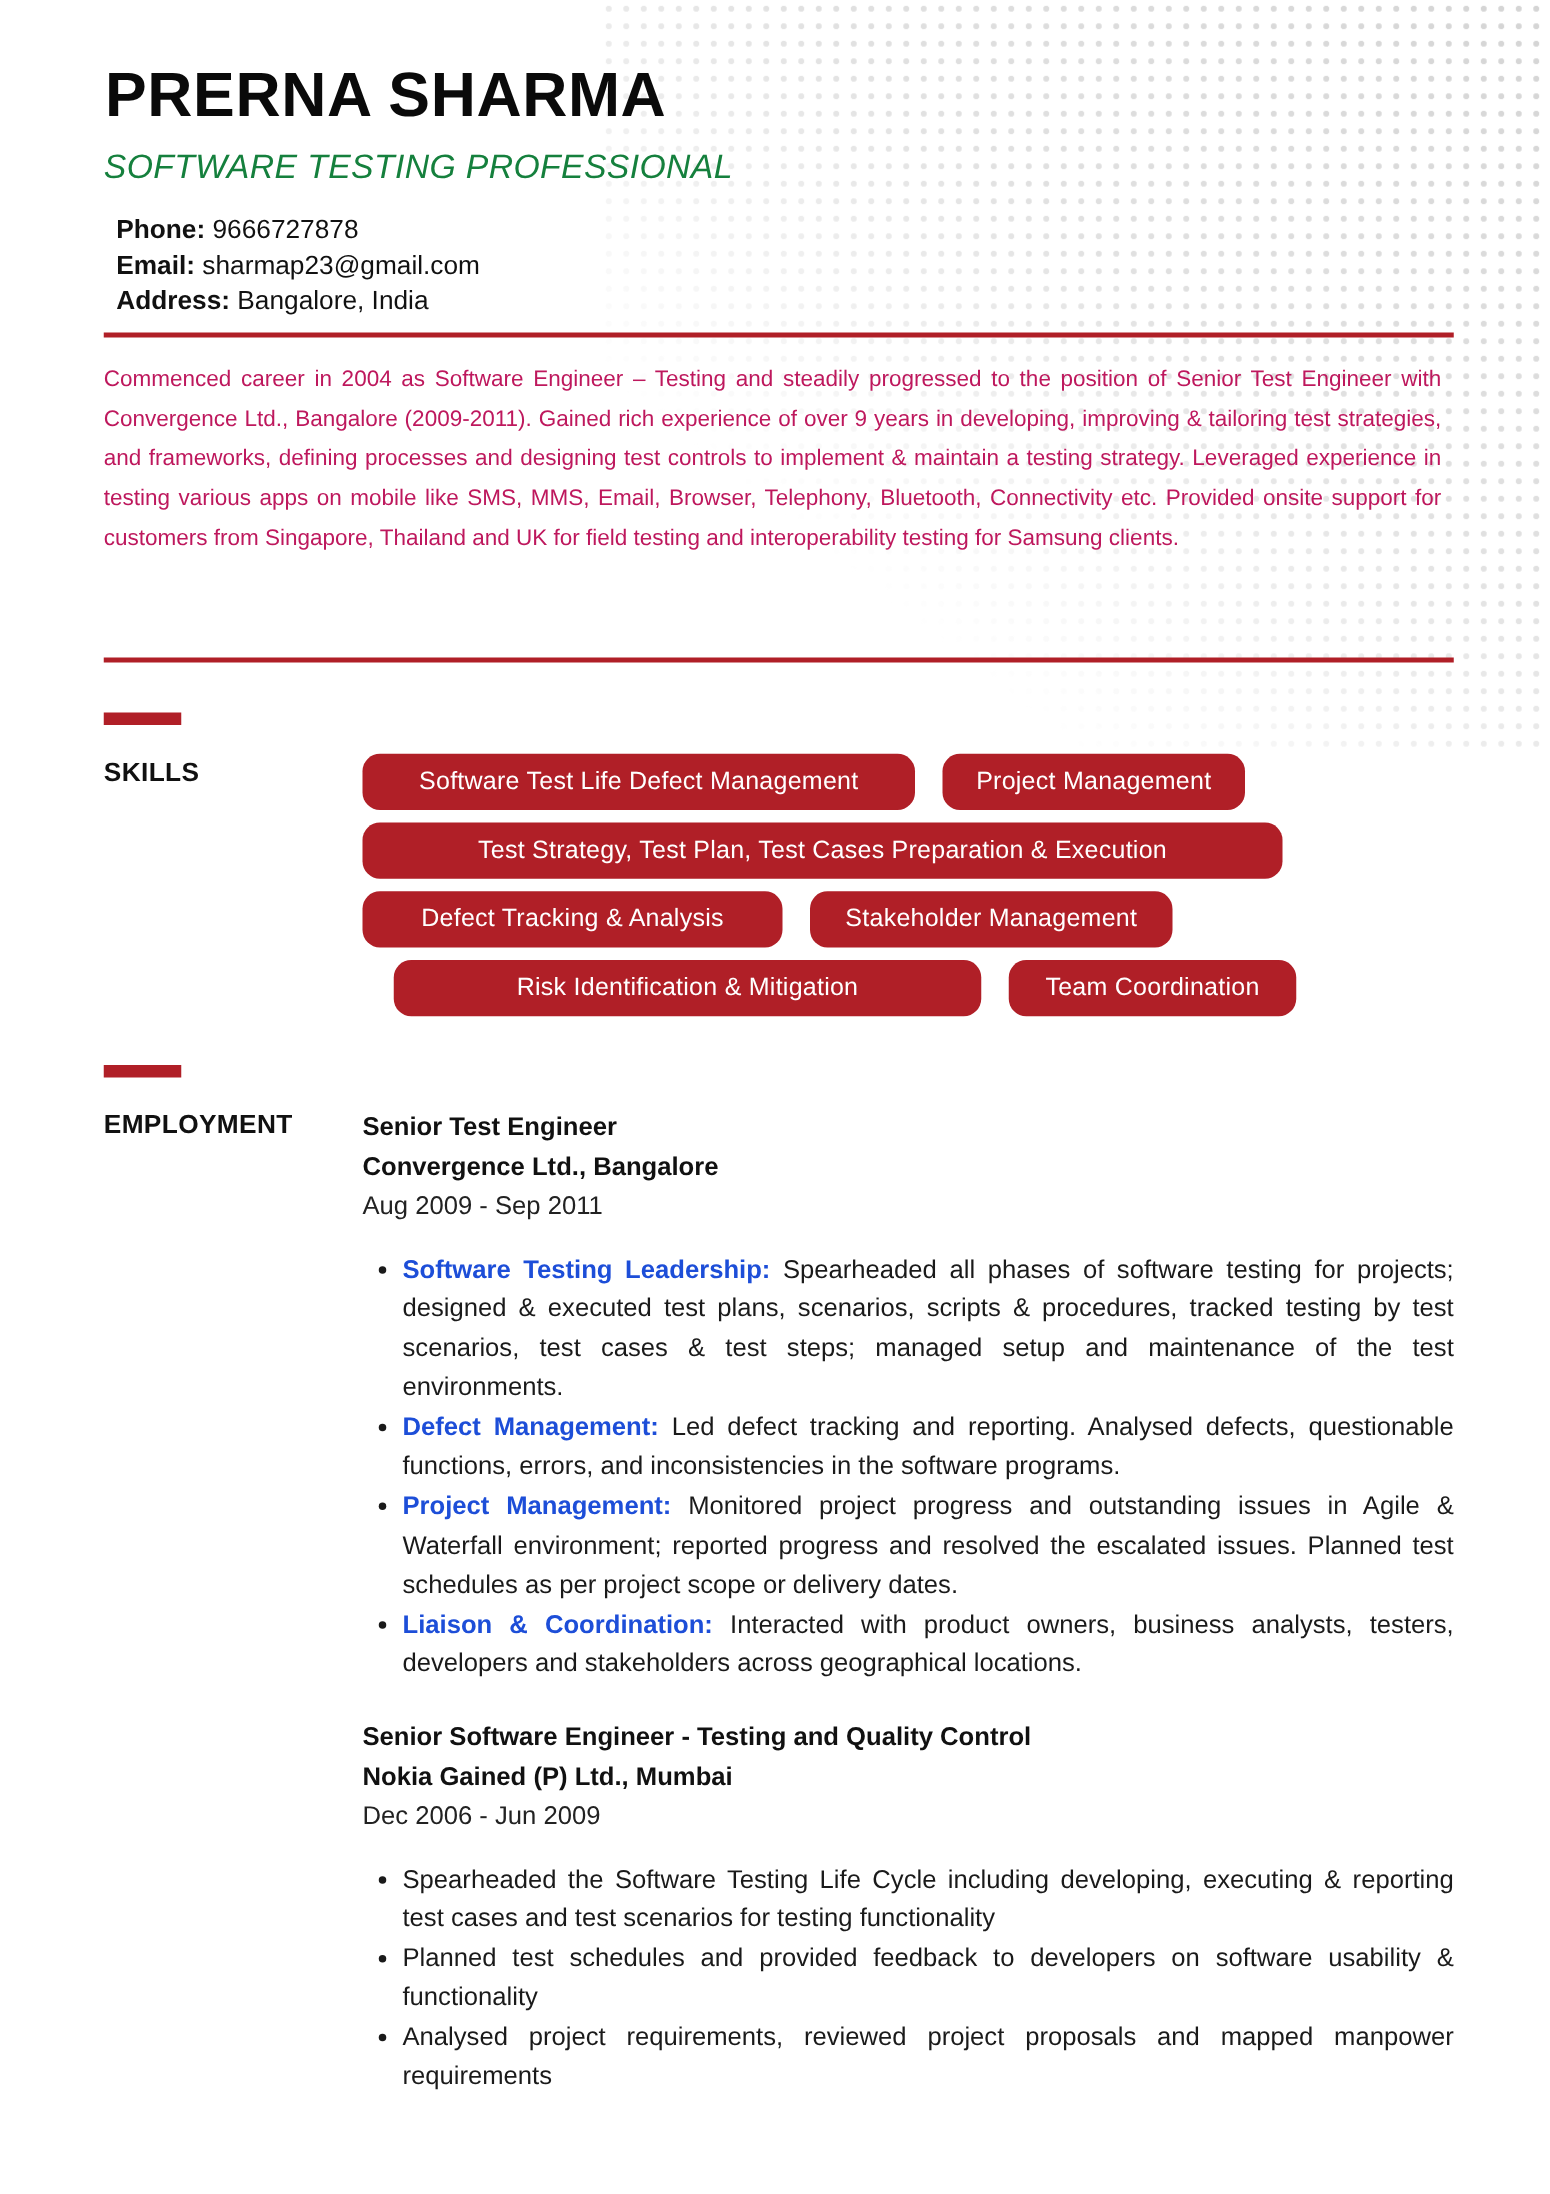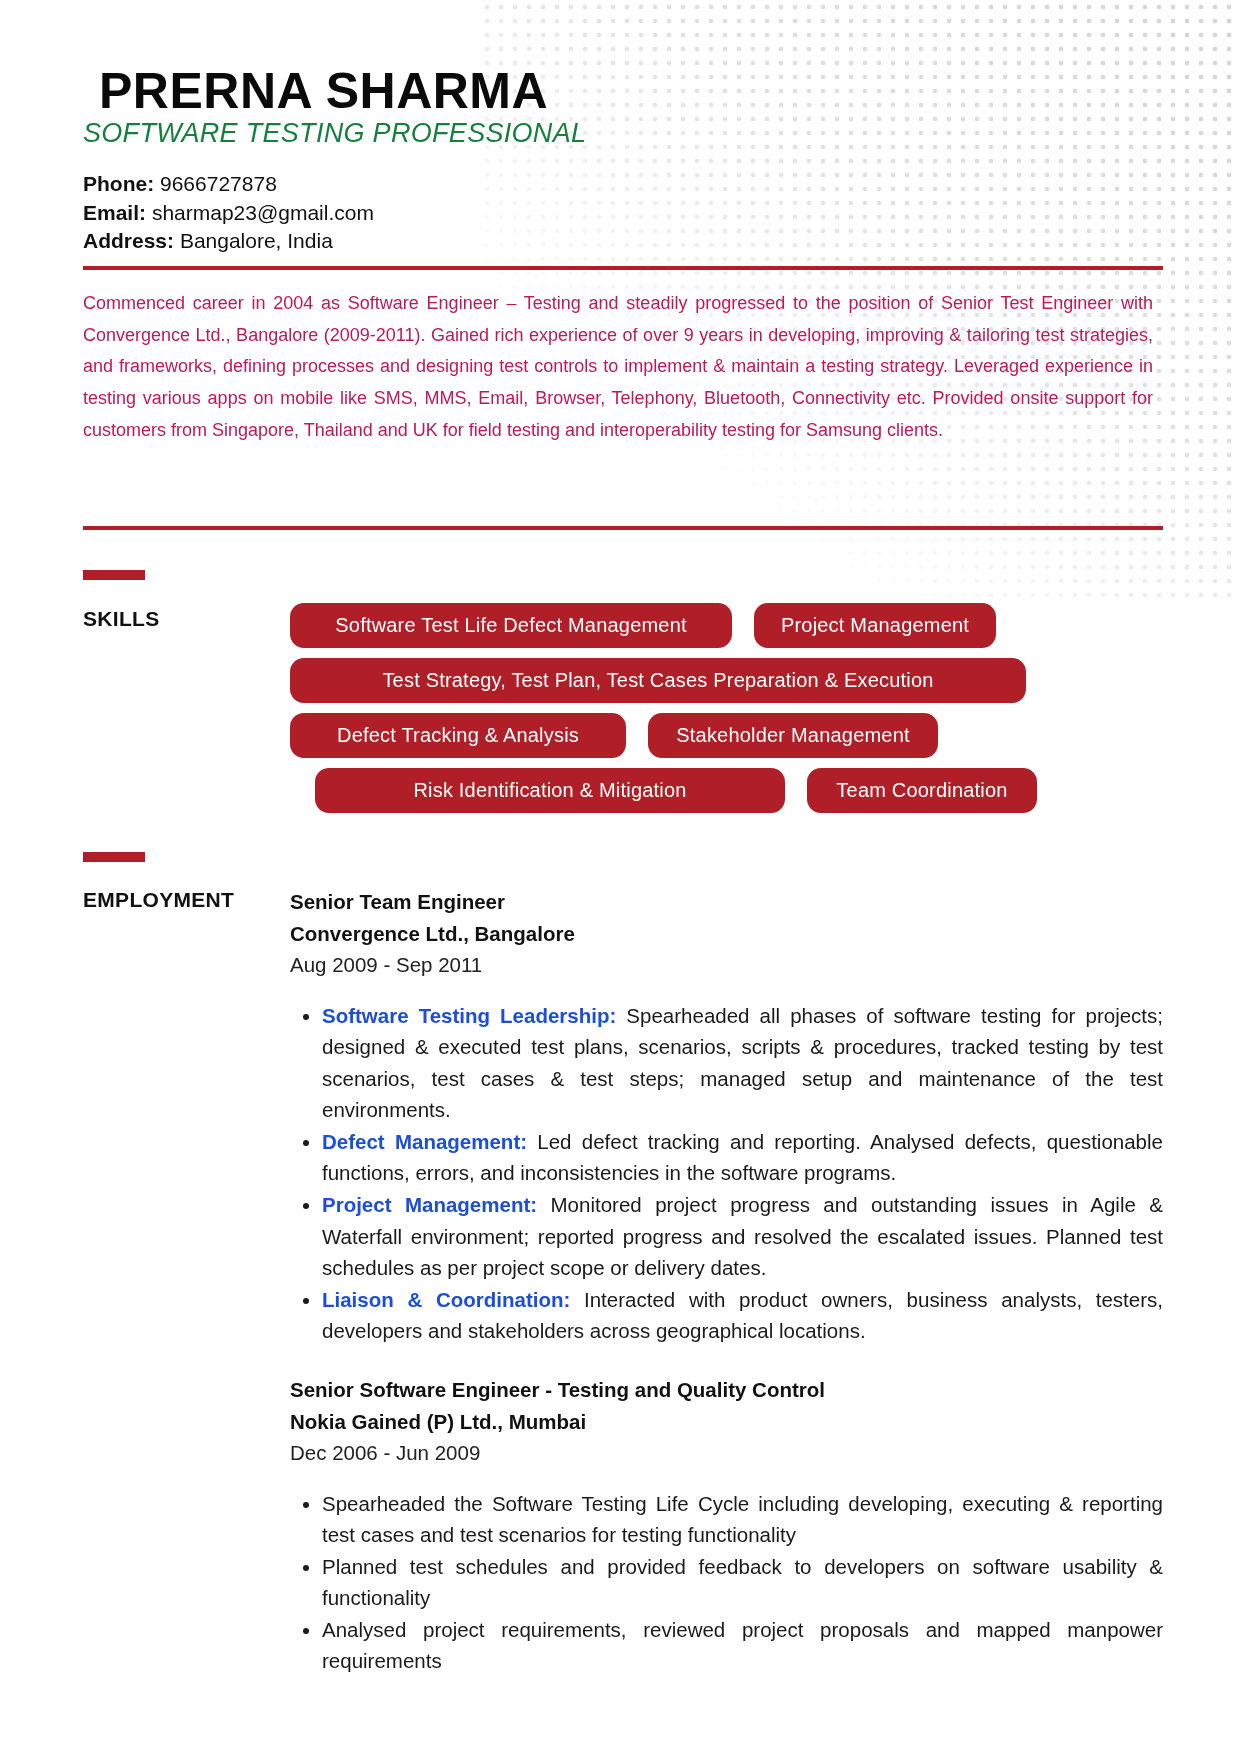--- a/index.html
+++ b/index.html
@@ -12,29 +12,29 @@
     position: absolute; top: 0; right: 0; width: 760px; height: 600px;
     background-image: radial-gradient(circle, #d4d4d4 2.2px, transparent 2.6px);
     background-size: 14px 14px;
     -webkit-mask-image: linear-gradient(to bottom left, rgba(0,0,0,1) 0%, rgba(0,0,0,0.7) 40%, rgba(0,0,0,0) 75%);
     mask-image: linear-gradient(to bottom left, rgba(0,0,0,1) 0%, rgba(0,0,0,0.7) 40%, rgba(0,0,0,0) 75%);
     z-index: 0;
   }
   .page { position: absolute; left: 83px; top: 0; width: 1080px; z-index: 1; }
   .name {
     position: absolute; top: 50px; left: 0;
-    font-size: 50px; font-weight: 900; letter-spacing: 0.5px; margin: 16px; line-height: 1;
+    font-size: 50px; font-weight: 900; letter-spacing: 0.5px; margin: 1px; line-height: 1;
     color: #0a0a0a;
   }
   .title {
     position: absolute; top: 118px; left: 0;
     font-size: 27px; font-style: italic; letter-spacing: 0.3px; color: #15803d;
   }
   .contact { position: absolute; top: 170px; left: 0; font-size: 21px; line-height: 28.5px; }
-  .contact .lbl { font-weight: bold; }
+  .contact .lbl { font-weight: bold; margin-left: 10px; }
   .rule { position: absolute; left: 0; width: 1080px; height: 4px; background: #b01f27; }
   .summary {
     position: absolute; top: 288px; left: 0; width: 1070px;
     font-size: 18px; line-height: 31.7px; text-align: justify; color: #be185d;
   }
   .sec-bar { position: absolute; left: 0; width: 62px; height: 10px; background: #b01f27; }
   .sec-title { position: absolute; left: 0; font-size: 21px; font-weight: bold; letter-spacing: 0.3px; }
   .skills { position: absolute; left: 207px; top: 603px; width: 880px; }
   .skill-row { display: flex; gap: 22px; margin-bottom: 10px; }
   .pill {
@@ -96,21 +96,21 @@
     <div class="skill-row">
       <div class="pill" style="width:470px;margin-left:25px;">Risk Identification &amp; Mitigation</div>
       <div class="pill" style="width:230px;">Team Coordination</div>
     </div>
   </div>
 
   <div class="sec-bar" style="top:852px;"></div>
   <div class="sec-title" style="top:888px;">EMPLOYMENT</div>
 
   <div class="job" style="top:886px;">
-    <div class="role">Senior Team Engineer</div>
+    <div class="role">Senior Test Engineer</div>
     <div class="company">Convergence Ltd., Bangalore</div>
     <div class="dates">Aug 2009 - Sep 2011</div>
     <ul>
       <li><b>Software Testing Leadership:</b><span> Spearheaded all phases of software testing for projects; designed &amp; executed test plans,  scenarios, scripts &amp; procedures, tracked testing by test scenarios, test cases &amp; test steps; managed setup and maintenance of the test environments.</span></li>
       <li><b>Defect Management:</b><span> Led  defect tracking and reporting. Analysed defects, questionable functions, errors, and inconsistencies in the software programs.</span></li>
       <li><b>Project Management:</b><span> Monitored project progress and outstanding issues in Agile &amp; Waterfall environment; reported progress and resolved the escalated issues. Planned test schedules as per project scope or delivery dates.</span></li>
       <li><b>Liaison &amp; Coordination:</b><span> Interacted with product owners, business analysts, testers, developers and stakeholders across geographical locations.</span></li>
     </ul>
   </div>
 

